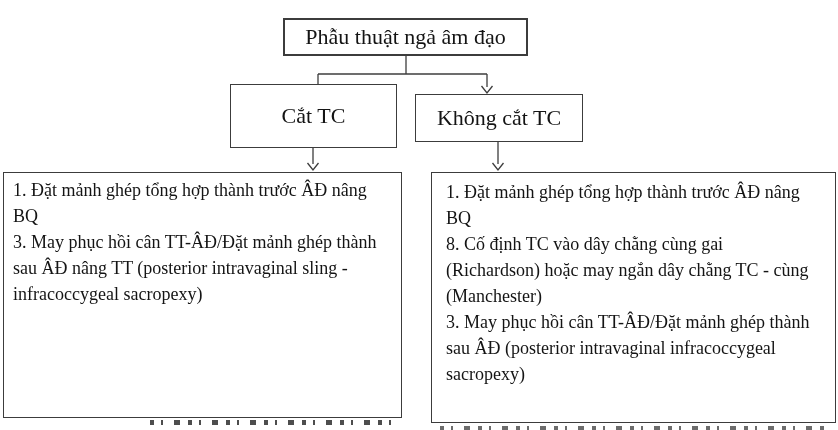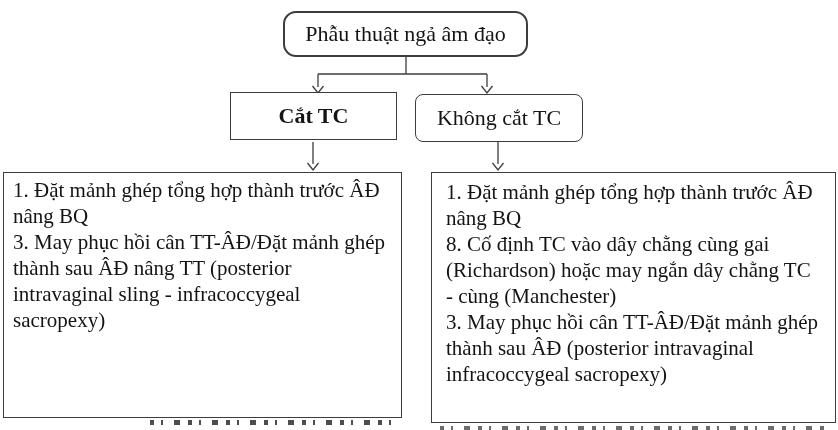--- a/index.html
+++ b/index.html
@@ -23,28 +23,28 @@
     background: #ffffff;
   }
   .label-box {
     display: flex;
     align-items: center;
     justify-content: center;
     font-size: 22px;
     line-height: 1.1;
     text-align: center;
   }
-  #top-box    { left: 283px; top: 11px;   width: 245px; height: 46px; border-radius: 13px; }
-  #mid-left   { left: 230px; top: 92px;  width: 167px; height: 48px; border-width: 1.5px; font-weight: bold; }
-  #mid-right  { left: 415px; top: 94px;  width: 168px; height: 48px; border-width: 1.5px; border-radius: 8px; }
+  #top-box    { left: 283px; top: 18px;   width: 245px; height: 38px; }
+  #mid-left   { left: 230px; top: 84px;  width: 167px; height: 64px; border-width: 1.5px; }
+  #mid-right  { left: 415px; top: 94px;  width: 168px; height: 48px; border-width: 1.5px; }
   #bot-left   { left: 3px;   top: 172px; width: 399px; height: 246px; padding: 4px 9px;  border-width: 1.5px; }
   #bot-right  { left: 431px; top: 172px; width: 405px; height: 251px; padding: 6px 14px; border-width: 1.5px; }
   .detail-box p {
     margin: 0;
-    font-size: 21px;
+    font-size: 18px;
     line-height: 26px;
     text-align: left;
   }
   #connectors {
     position: absolute;
     left: 0;
     top: 0;
     pointer-events: none;
   }
   .frag {

